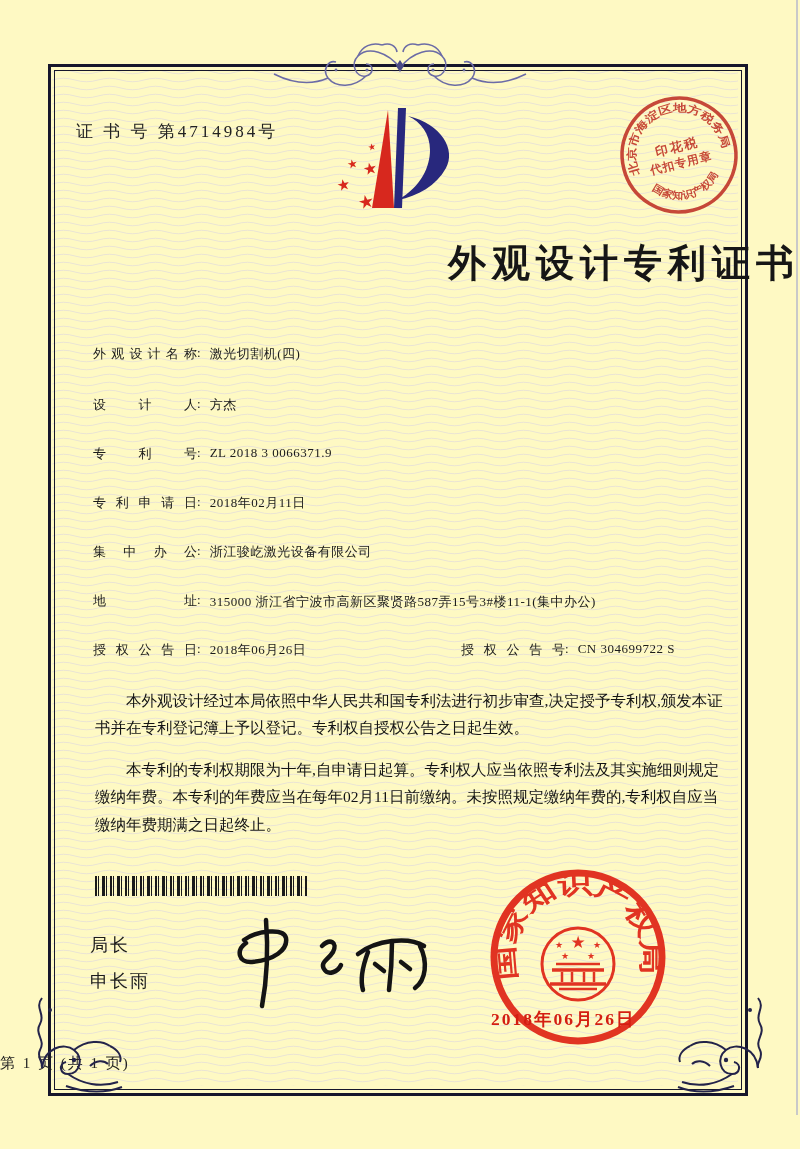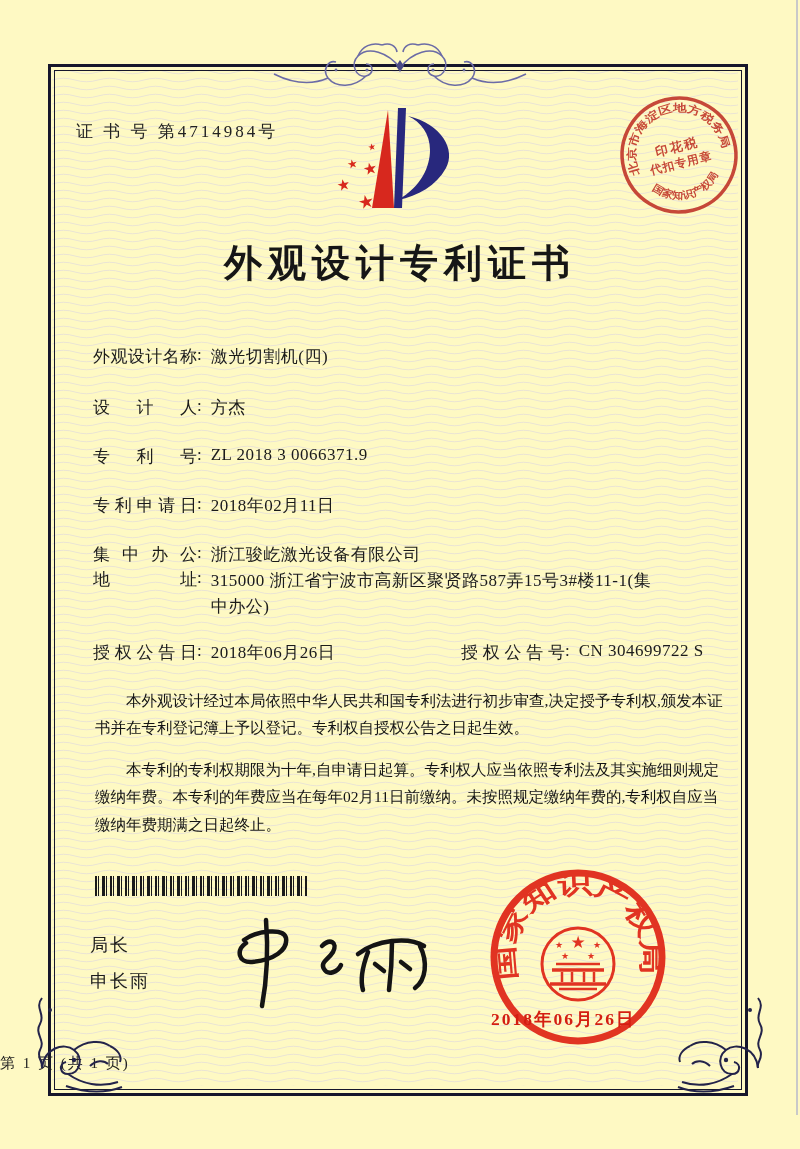--- a/index.html
+++ b/index.html
@@ -11,24 +11,24 @@
   .scan-edge{position:absolute;top:0;right:2px;width:2px;height:1115px;background:#c9c9c9;}
   
   .frame-outer{position:absolute;left:48px;top:64px;width:694px;height:1026px;border:3px solid #16162c;}
   .frame-inner{position:absolute;left:3px;top:3px;right:3px;bottom:3px;border:1px solid #16162c;}
   .guilloche{position:absolute;left:52px;top:68px;width:686px;height:1018px;z-index:0;}
   
   .cert-no{position:absolute;left:76px;top:120px;font-size:17px;letter-spacing:3px;color:#222;z-index:2;}
   .logo{position:absolute;left:322px;top:102px;width:140px;height:120px;z-index:2;}
   .logo .star{position:absolute;color:#d7281e;line-height:1;transform:rotate(-12deg);}
   .tax-stamp{position:absolute;left:614px;top:90px;width:130px;height:130px;z-index:2;transform:rotate(-14deg);opacity:.92;}
-  .title{position:absolute;left:0;top:238px;width:100%;text-align:center;font-size:38px;font-weight:bold;
+  .title{position:absolute;left:0;top:238px;width:100%;text-align:right;font-size:38px;font-weight:bold;
          letter-spacing:6px;color:#161616;z-index:2;}
   
-  .field-row{position:absolute;left:93px;width:640px;font-size:17px;z-index:2;white-space:nowrap;}
+  .field-row{position:absolute;left:93px;width:640px;font-size:13px;z-index:2;white-space:nowrap;}
   .flabel{display:inline-block;width:104px;text-align:justify;text-align-last:justify;vertical-align:top;}
   .fcolon{display:inline-block;vertical-align:top;}
   .fvalue{display:inline-block;margin-left:9px;letter-spacing:.5px;vertical-align:top;white-space:normal;}
   .fvalue.wrap{width:450px;line-height:1.55;}
   .fgroup2{position:absolute;left:368px;top:0;}
   
   .paras{position:absolute;left:80px;top:672px;width:662px;z-index:2;}
   .paras p{margin:15px;font-size:15.5px;line-height:1.75;text-indent:2em;color:#141414;}
   
   .barcode{position:absolute;left:95px;top:876px;width:212px;height:20px;z-index:2;
@@ -154,21 +154,21 @@
   </div>
   <div class="field-row" style="top:445px">
     <span class="flabel">专利号</span><span class="fcolon">:</span><span class="fvalue">ZL 2018 3 0066371.9</span>
   </div>
   <div class="field-row" style="top:494px">
     <span class="flabel">专利申请日</span><span class="fcolon">:</span><span class="fvalue">2018年02月11日</span>
   </div>
   <div class="field-row" style="top:543px">
     <span class="flabel">集中办公</span><span class="fcolon">:</span><span class="fvalue">浙江骏屹激光设备有限公司</span>
   </div>
-  <div class="field-row" style="top:568px">
+  <div class="field-row" style="top:592px">
     <span class="flabel">地址</span><span class="fcolon">:</span><span class="fvalue wrap">315000 浙江省宁波市高新区聚贤路587弄15号3#楼11-1(集中办公)</span>
   </div>
   <div class="field-row" style="top:641px">
     <span class="flabel">授权公告日</span><span class="fcolon">:</span><span class="fvalue">2018年06月26日</span>
     <span class="fgroup2">
       <span class="flabel">授权公告号</span><span class="fcolon">:</span><span class="fvalue">CN 304699722 S</span>
     </span>
   </div>
 
   <div class="paras">

